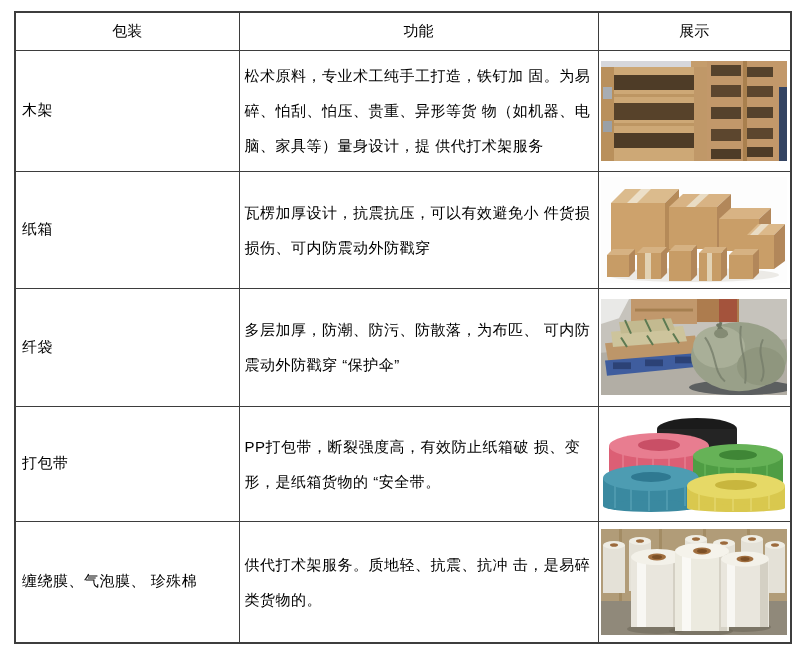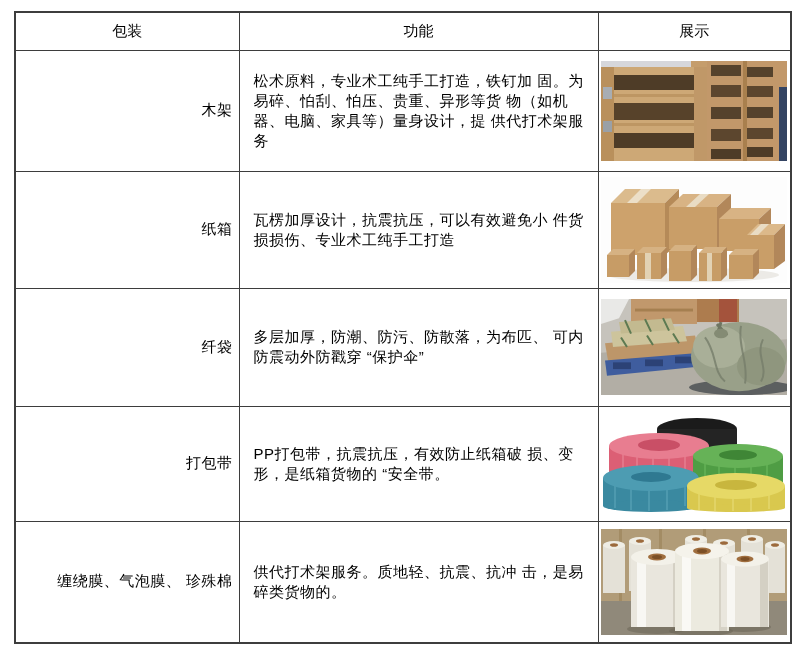--- a/index.html
+++ b/index.html
@@ -14,22 +14,22 @@
     position:absolute; left:14px; top:11px;
     width:776px; table-layout:fixed;
     border-collapse:collapse;
     border:2px solid #3d3d3d;
   }
   .pkg-table th, .pkg-table td { border:1px solid #3d3d3d; vertical-align:middle;margin-left:45px; }
   .pkg-table th {
     font-weight:normal; font-size:15px; height:38px; text-align:center;
     background:#fff;
   }
-  td.cell-package { text-align:right; font-size:15px; letter-spacing:0.5px; padding:0 6px; }
-  td.cell-function { font-size:15px; line-height:20px; padding:4px 6px 4px 14px; letter-spacing:0.5px; }
+  td.cell-package { text-align:left; font-size:15px; letter-spacing:0.5px; padding:0 6px; }
+  td.cell-function { font-size:15px; line-height:35px; padding:4px 6px 4px 5px; letter-spacing:0.5px; }
   td.cell-photo { padding:0; text-align:center; }
   .photo { display:inline-block; width:186px; vertical-align:middle; overflow:hidden; }
   .photo svg { display:block; width:100%; height:100%; }
   .h-r1 td { height:121px; }
   .h-r2 td { height:117px; }
   .h-r3 td { height:118px; }
   .h-r4 td { height:115px; }
   .h-r5 td { height:122px; }
   .ph1 { height:100px; }
   .ph2 { height:106px; }
@@ -88,21 +88,21 @@
               <rect x="146" y="86" width="26" height="10" fill="#4e3c27"></rect>
               <rect x="142" y="0" width="4" height="100" fill="#a9804e"></rect>
               <rect x="178" y="26" width="8" height="74" fill="#344463"></rect>
             </svg>
           </div>
         </td>
       </tr>
 
       <tr class="h-r2">
         <td class="cell-package">纸箱</td>
-        <td class="cell-function">瓦楞加厚设计，抗震抗压，可以有效避免小 件货损损伤、专业术工纯手工打造</td>
+        <td class="cell-function">瓦楞加厚设计，抗震抗压，可以有效避免小 件货损损伤、可内防震动外防戳穿</td>
         <td class="cell-photo">
           <div class="photo ph2" aria-label="brown corrugated cardboard boxes">
             <svg viewBox="0 0 186 106" preserveAspectRatio="none">
               <rect width="186" height="106" fill="#fdfdfd"></rect>
               <ellipse cx="92" cy="98" rx="86" ry="7" fill="#eceae6"></ellipse>
               <polygon points="10,26 24,12 78,12 64,26" fill="#dbbb8d"></polygon>
               <rect x="10" y="26" width="54" height="52" fill="#cda26c"></rect>
               <polygon points="64,26 78,12 78,66 64,78" fill="#b58a58"></polygon>
               <polygon points="40,12 50,12 36,26 26,26" fill="#ecdfc8"></polygon>
               <polygon points="68,30 82,17 130,17 116,30" fill="#d8b384"></polygon>
@@ -167,21 +167,21 @@
               <path d="M104,40 C116,56 112,76 124,86 M140,28 C136,48 148,66 144,88 M162,42 C154,58 168,72 160,86" stroke="#767d6a" stroke-width="2" fill="none" opacity="0.8"></path>
               <path d="M116,26 l10,12 M120,24 l-4,14" stroke="#6f7662" stroke-width="3" fill="none"></path>
               <ellipse cx="120" cy="36" rx="7" ry="5" fill="#848b74"></ellipse>
             </svg>
           </div>
         </td>
       </tr>
 
       <tr class="h-r4">
         <td class="cell-package">打包带</td>
-        <td class="cell-function">PP打包带，抗震抗压，有效防止纸箱破 损、变形，是纸箱货物的 “安全带。</td>
+        <td class="cell-function">PP打包带，断裂强度高，有效防止纸箱破 损、变形，是纸箱货物的 “安全带。</td>
         <td class="cell-photo">
           <div class="photo ph4" aria-label="colored PP strapping rolls">
             <svg viewBox="0 0 186 96" preserveAspectRatio="none">
               <rect width="186" height="96" fill="#ffffff"></rect>
               <ellipse cx="96" cy="13" rx="40" ry="11" fill="#1b1b1b"></ellipse>
               <rect x="56" y="13" width="80" height="22" fill="#242424"></rect>
               <rect x="8" y="30" width="100" height="38" fill="#dc5f75"></rect>
               <ellipse cx="58" cy="68" rx="50" ry="13" fill="#dc5f75"></ellipse>
               <path d="M22,34 v34 M36,36 v34 M52,37 v34 M68,37 v34 M84,36 v34 M98,34 v32" stroke="#e98c9c" stroke-width="1.5" opacity="0.7"></path>
               <ellipse cx="58" cy="30" rx="50" ry="13" fill="#e87d90"></ellipse>

